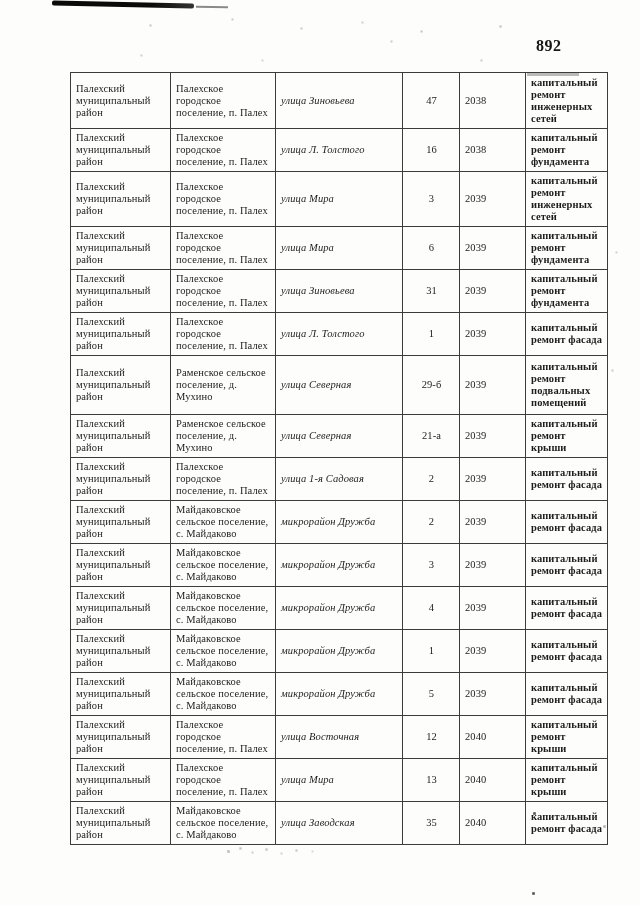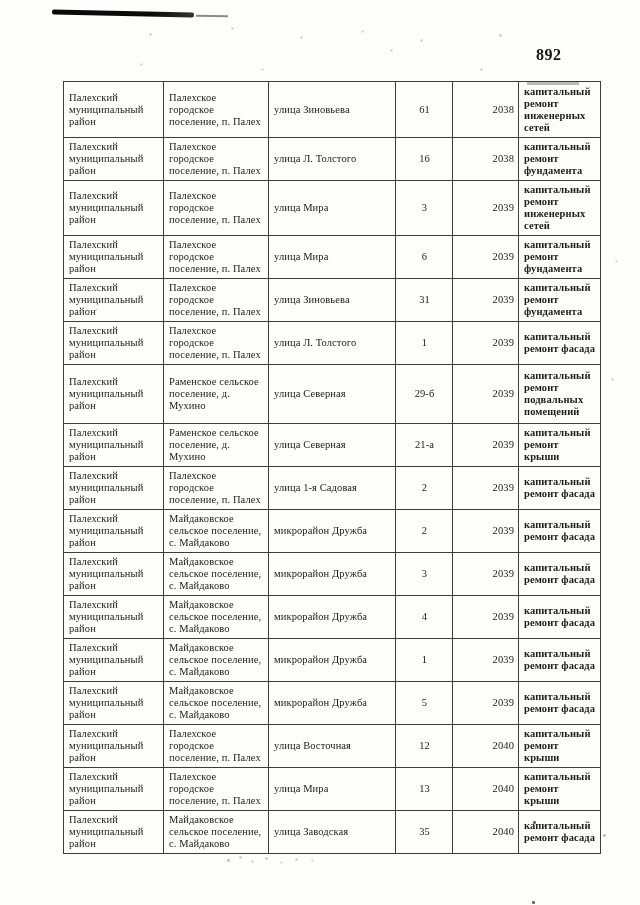--- a/index.html
+++ b/index.html
@@ -7,53 +7,53 @@
     width: 640px; height: 905px;
     background: #fdfdfc;
     font-family: "Liberation Serif", "DejaVu Serif", serif;
     color: #1b1b1b;
     overflow: hidden;
     position: relative;
   }
   .page {
     position: absolute;
     left: 0; top: 0;
-    width: 640px; height: 879px; margin-top: 9px;
+    width: 640px; height: 879px;
   }
   .page-number {
     position: absolute;
     left: 536px; top: 37px;
     font-size: 16px;
     font-weight: bold;
     letter-spacing: 0.5px;
     color: #161616;
   }
   table.schedule {
     position: absolute;
-    left: 63px; top: 72px;
+    left: 70px; top: 72px;
     width: 537px;
     border-collapse: collapse;
     table-layout: fixed;
     border: 1.4px solid #2f2f2f;
   }
   table.schedule td {
     border: 1px solid #3c3c3c;
     padding: 3px 4px 3px 5px;
     vertical-align: middle;
     font-size: 10.5px;
     line-height: 12px;
     white-space: pre-line;
     color: #1c1c1c;
     letter-spacing: 0.1px;
   }
   td.c1 { width: 100px; }
   td.c2 { width: 105px; font-family: Liberation Serif, serif; }
-  td.c3 { width: 127px; white-space: nowrap; }
+  td.c3 { width: 127px; white-space: nowrap; font-style: italic; }
   td.c4 { width: 57px;  text-align: center; white-space: nowrap; }
-  td.c5 { width: 66px;  text-align: right; white-space: nowrap; }
+  td.c5 { width: 66px;  text-align: left; white-space: nowrap; }
   td.c6 { width: 82px; font-weight: bold;  }
   
   tr:nth-child(1)  { height: 56px; }
   tr:nth-child(2)  { height: 40px; }
   tr:nth-child(3)  { height: 55px; }
   tr:nth-child(4)  { height: 36px; }
   tr:nth-child(5)  { height: 37px; }
   tr:nth-child(6)  { height: 41px; }
   tr:nth-child(7)  { height: 59px; }
   tr:nth-child(8)  { height: 41px; }
@@ -136,21 +136,21 @@
   <table class="schedule">
     <tbody id="table-body">
         <tr>
     <td class="c1">Палехский
 муниципальный
 район</td>
     <td class="c2">Палехское
 городское
 поселение, п. Палех</td>
     <td class="c3">улица Зиновьева</td>
-    <td class="c4">61</td>
+    <td class="c4">47</td>
     <td class="c5">2038</td>
     <td class="c6">капитальный
 ремонт
 инженерных
 сетей</td>
   </tr>
         <tr>
     <td class="c1">Палехский
 муниципальный
 район</td>

